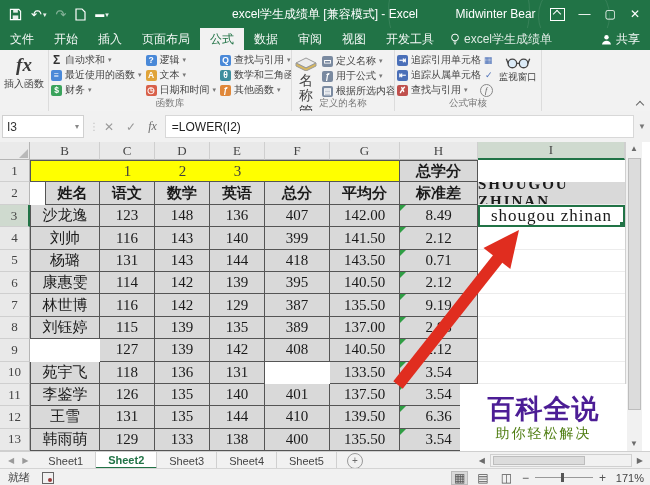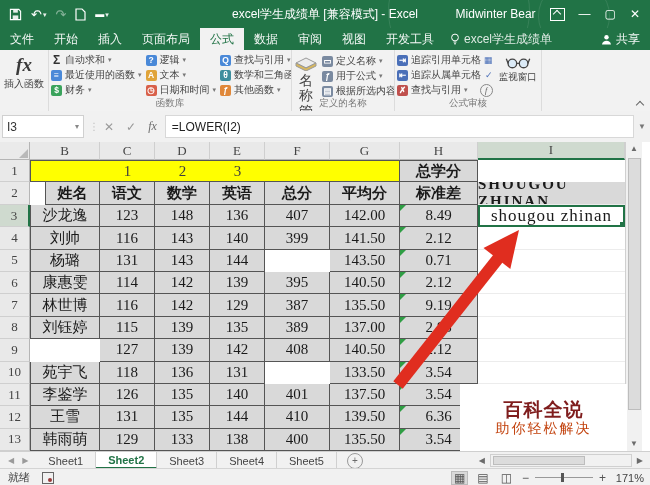--- a/index.html
+++ b/index.html
@@ -91,22 +91,22 @@
   #vscroll{position:absolute;left:625px;top:0;width:16px;height:309px;background:#f1f1f1;border-left:1px solid #d0d0d0;}
   #vscroll .sarrow{position:absolute;left:0;width:16px;height:14px;text-align:center;font-size:8px;color:#6b6b6b;line-height:14px;}
   #vscroll .up{top:0;}
   #vscroll .down{bottom:0;}
   #vthumb{position:absolute;left:2px;top:16px;width:11px;height:250px;background:#dcdcdc;border:1px solid #bdbdbd;}
 
   
   #arrow-overlay{position:absolute;left:0;top:0;width:650px;height:485px;pointer-events:none;z-index:40;}
   #watermark{position:absolute;left:460px;top:384px;width:167px;height:67px;background:#fff;z-index:45;
     display:flex;flex-direction:column;align-items:center;justify-content:center;line-height:1.15;}
-  #wm-title{color:#7f1d1d;font-size:19px;font-weight:bold;letter-spacing:1px;}
-  #wm-sub{color:#c2410c;font-size:14px;letter-spacing:2px;}
+  #wm-title{color:#4c1d95;font-size:27px;font-weight:bold;letter-spacing:1px;}
+  #wm-sub{color:#4d7c0f;font-size:14px;letter-spacing:2px;}
 
   
   #sheetbar{position:absolute;left:0;top:451px;width:650px;height:17px;background:#f1f1f1;
     border-top:1px solid #cfcfcf;display:flex;align-items:stretch;font-size:11px;color:#444;}
   .tabnav{display:flex;align-items:center;gap:8px;padding:0 8px;color:#9a9a9a;font-size:8px;}
   #tabs-strip{display:flex;align-items:stretch;}
   .stab{padding:0 12px;display:flex;align-items:center;border-right:1px solid #d0d0d0;background:#f1f1f1;}
   .stab.active{background:#fff;color:#217346;font-weight:bold;border-bottom:2px solid #217346;}
   .newsheet{width:14px;height:14px;border:1px solid #9a9a9a;border-radius:50%;color:#6a6a6a;font-size:10px;
     display:flex;align-items:center;justify-content:center;align-self:center;margin-left:10px;}
@@ -390,20 +390,21 @@
         <div class="cell tcell" style="grid-area: 5 / 5;">140</div>
         <div class="cell tcell" style="grid-area: 5 / 6;">399</div>
         <div class="cell tcell" style="grid-area: 5 / 7;">141.50</div>
         <div class="cell tcell" style="grid-area: 5 / 8;"><span class="err-tri"></span>2.12</div>
         <div class="cell icell" style="grid-area: 5 / 9;"></div>
         <div class="cell rh" style="grid-area: 6 / 1;">5</div>
         <div class="cell tcell bleft" style="grid-area: 6 / 2;">杨璐</div>
         <div class="cell tcell" style="grid-area: 6 / 3;">131</div>
         <div class="cell tcell" style="grid-area: 6 / 4;">143</div>
         <div class="cell tcell" style="grid-area: 6 / 5;">144</div>
+        <div class="cell tcell" style="grid-area: 6 / 6;">418</div>
         <div class="cell tcell" style="grid-area: 6 / 7;">143.50</div>
         <div class="cell tcell" style="grid-area: 6 / 8;"><span class="err-tri"></span>0.71</div>
         <div class="cell icell" style="grid-area: 6 / 9;"></div>
         <div class="cell rh" style="grid-area: 7 / 1;">6</div>
         <div class="cell tcell bleft" style="grid-area: 7 / 2;">康惠雯</div>
         <div class="cell tcell" style="grid-area: 7 / 3;">114</div>
         <div class="cell tcell" style="grid-area: 7 / 4;">142</div>
         <div class="cell tcell" style="grid-area: 7 / 5;">139</div>
         <div class="cell tcell" style="grid-area: 7 / 6;">395</div>
         <div class="cell tcell" style="grid-area: 7 / 7;">140.50</div>

